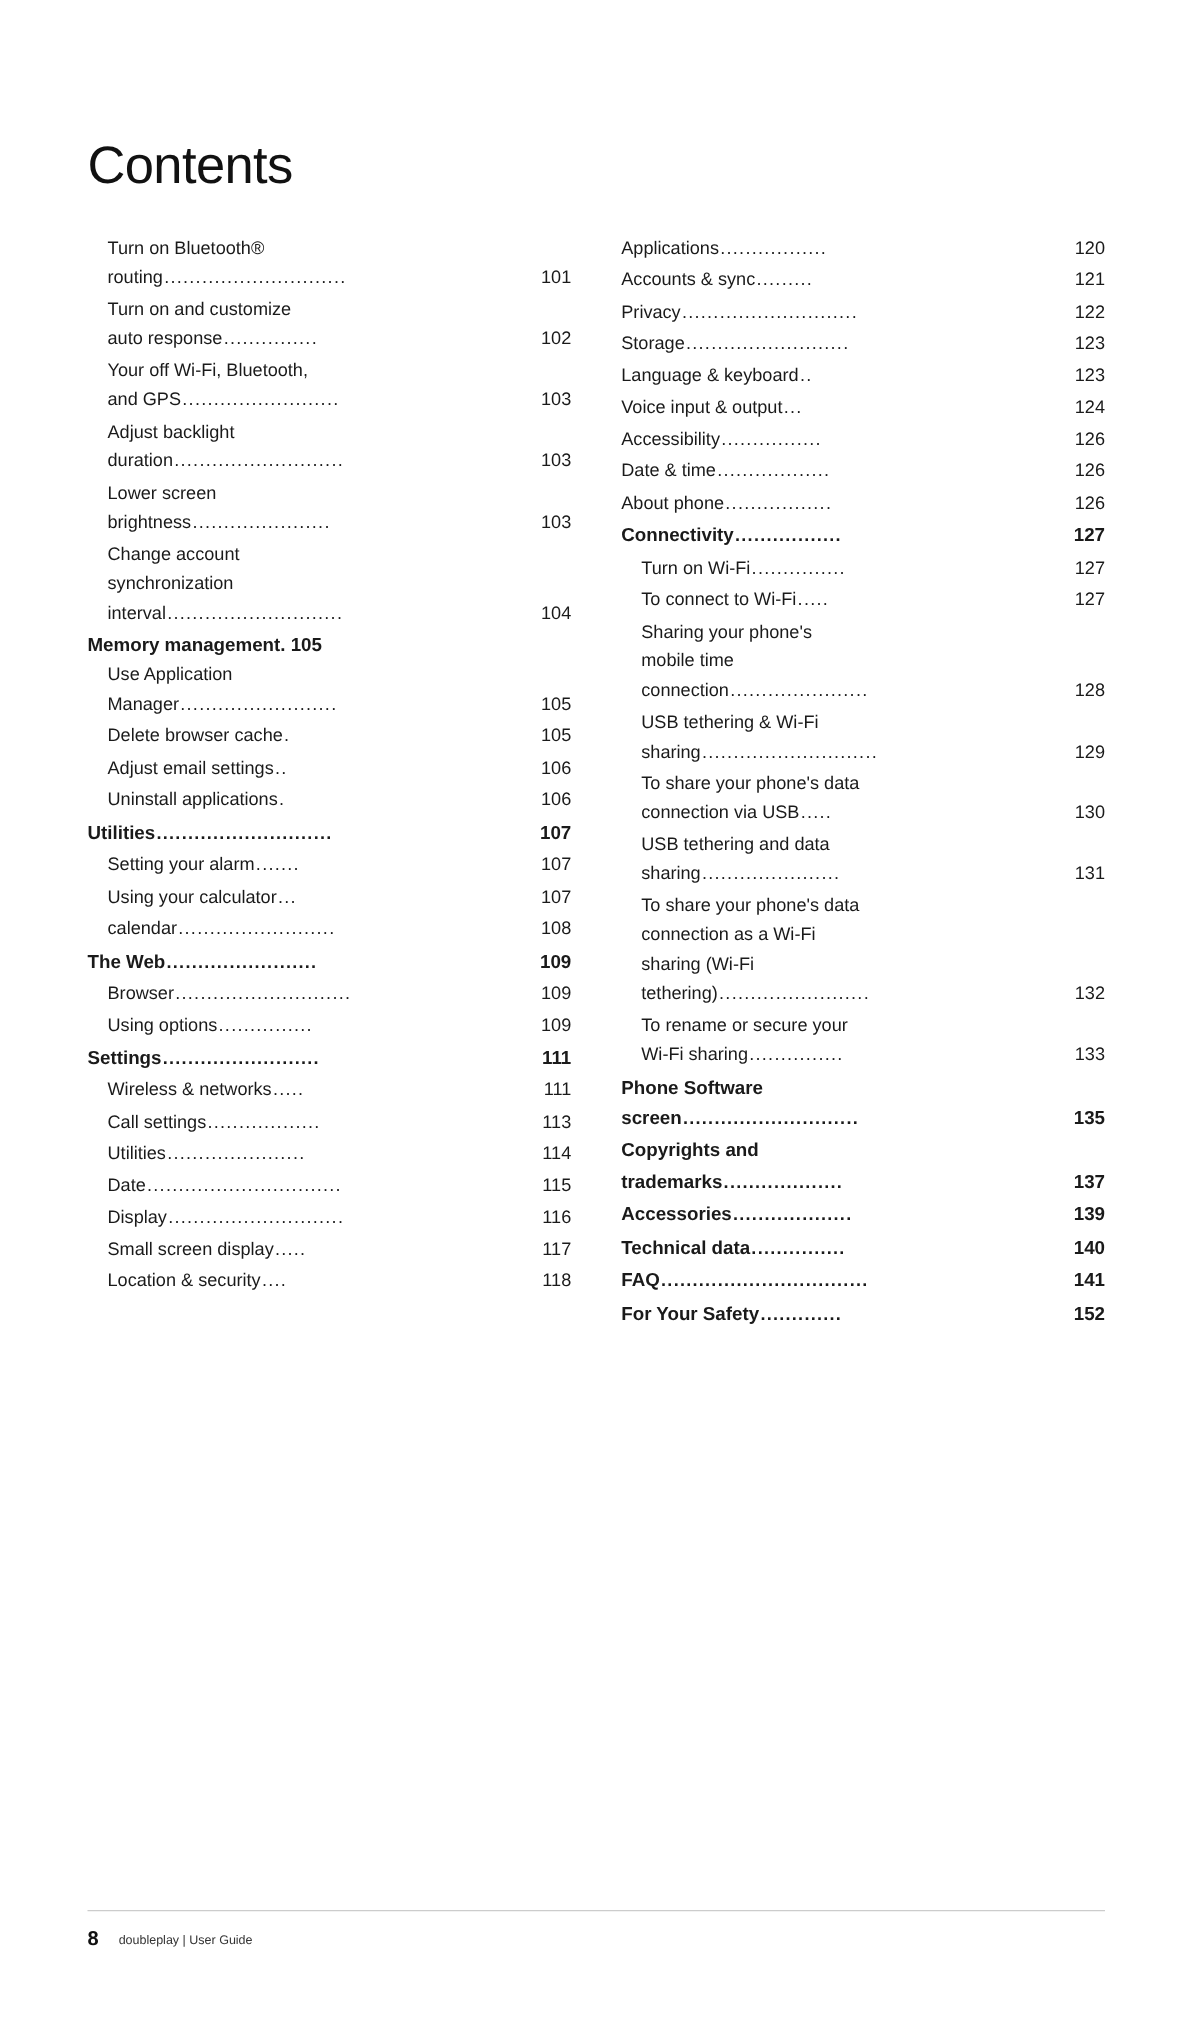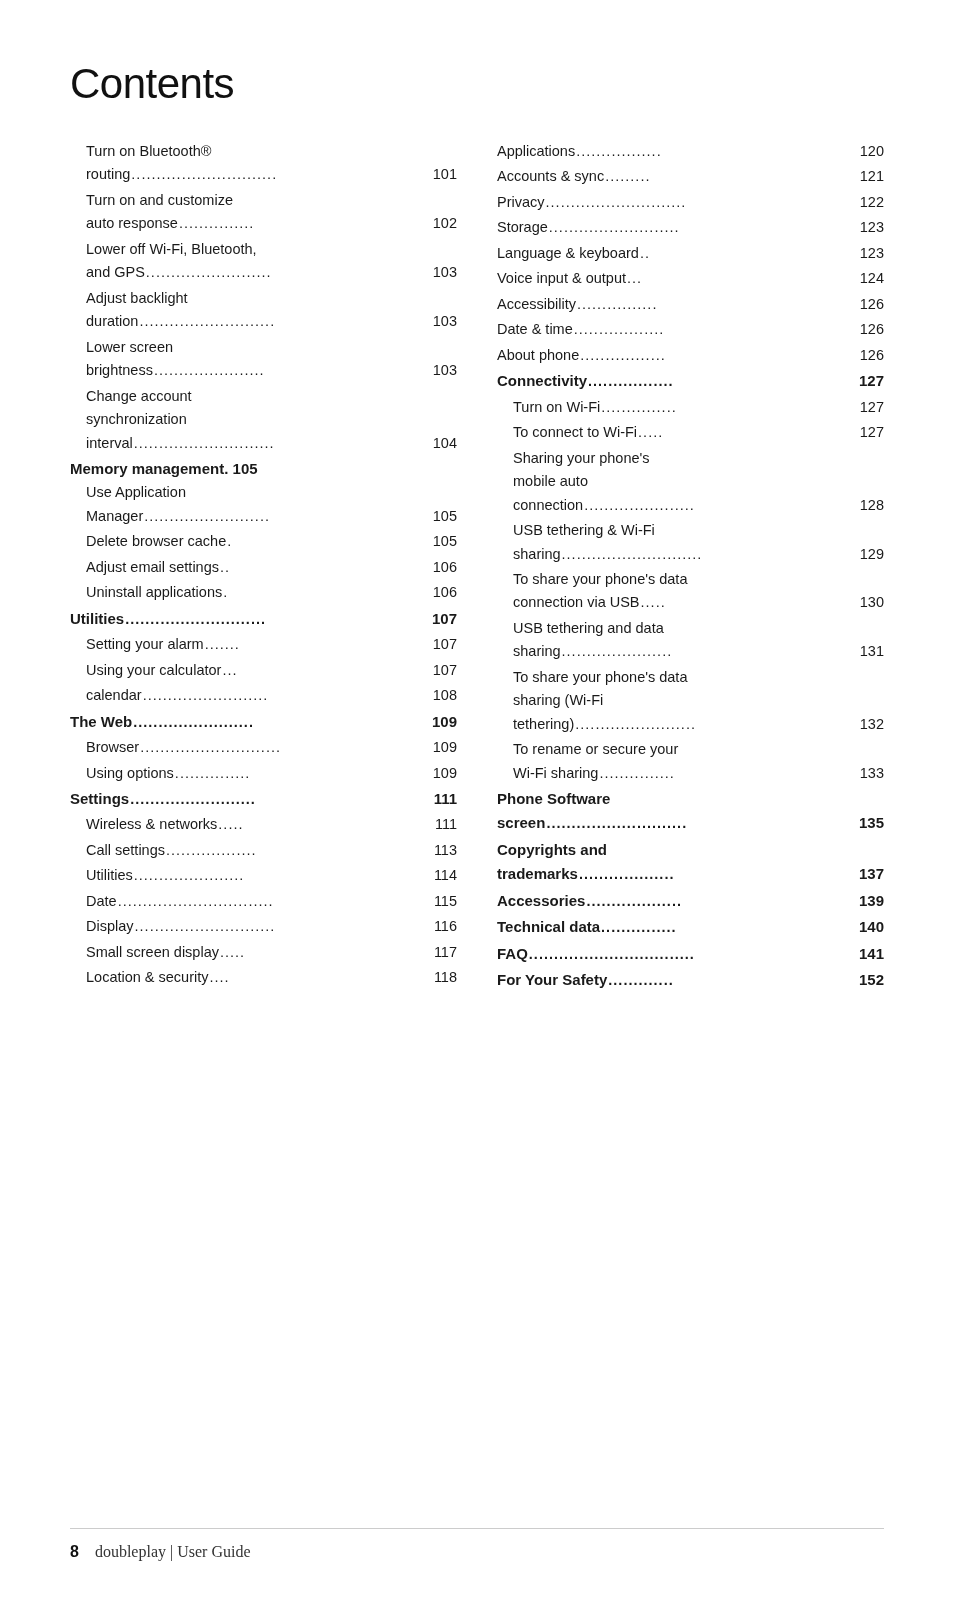--- a/index.html
+++ b/index.html
@@ -24,20 +24,21 @@
       display: flex;
       flex-direction: column;
     }
 
     .page-title {
       font-size: 42px;
       font-weight: 300;
       letter-spacing: -0.5px;
       color: #111;
       margin-bottom: 32px;
+      margin-top: 48px;
     }
 
     .toc-container {
       display: flex;
       flex-direction: row;
       gap: 0;
       flex: 1;
     }
 
     .toc-col {
@@ -60,23 +61,22 @@
       gap: 16px;
     }
 
     .footer-page {
       font-size: 16px;
       font-weight: bold;
       color: #111;
     }
 
     .footer-title {
-      font-size: 16px;
+      font-size: 10px;
       color: #333;
-      font-family: Liberation Serif, serif;
     }
 
     
     .row {
       display: flex;
       align-items: baseline;
       line-height: 1.55;
       margin-bottom: 1px;
     }
 
@@ -136,21 +136,21 @@
         </div>
         <div class="row indent">
           <span class="row-text">Turn on and customize</span>
         </div>
         <div class="row indent">
           <span class="row-text">auto response</span>
           <span class="row-fill">...............</span>
           <span class="row-num">102</span>
         </div>
         <div class="row indent">
-          <span class="row-text">Lower off Wi-Fi, Bluetooth,</span>
+          <span class="row-text">Your off Wi-Fi, Bluetooth,</span>
         </div>
         <div class="row indent">
           <span class="row-text">and GPS</span>
           <span class="row-fill">.........................</span>
           <span class="row-num">103</span>
         </div>
         <div class="row indent">
           <span class="row-text">Adjust backlight</span>
         </div>
         <div class="row indent">
@@ -338,21 +338,21 @@
         </div>
         <div class="row indent">
           <span class="row-text">To connect to Wi-Fi</span>
           <span class="row-fill">.....</span>
           <span class="row-num">127</span>
         </div>
         <div class="row indent">
           <span class="row-text">Sharing your phone's</span>
         </div>
         <div class="row indent">
-          <span class="row-text">mobile auto</span>
+          <span class="row-text">mobile time</span>
         </div>
         <div class="row indent">
           <span class="row-text">connection</span>
           <span class="row-fill">......................</span>
           <span class="row-num">128</span>
         </div>
         <div class="row indent">
           <span class="row-text">USB tethering &amp; Wi-Fi</span>
         </div>
         <div class="row indent">
@@ -371,20 +371,23 @@
         <div class="row indent">
           <span class="row-text">USB tethering and data</span>
         </div>
         <div class="row indent">
           <span class="row-text">sharing</span>
           <span class="row-fill"> ......................</span>
           <span class="row-num">131</span>
         </div>
         <div class="row indent">
           <span class="row-text">To share your phone's data</span>
+        </div>
+        <div class="row indent">
+          <span class="row-text">connection as a Wi-Fi</span>
         </div>
         <div class="row indent">
           <span class="row-text">sharing (Wi-Fi</span>
         </div>
         <div class="row indent">
           <span class="row-text">tethering)</span>
           <span class="row-fill">........................</span>
           <span class="row-num">132</span>
         </div>
         <div class="row indent">

